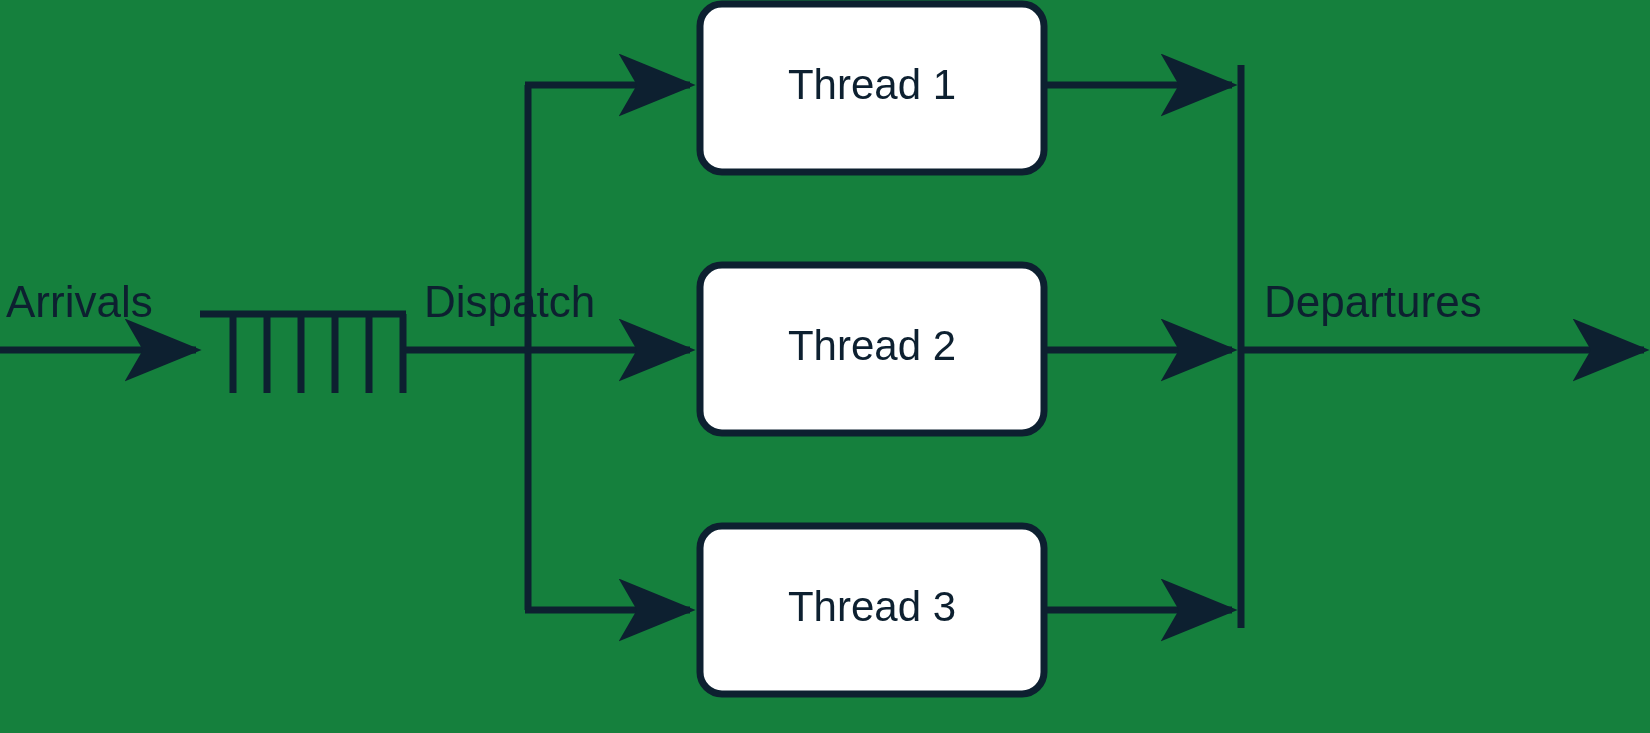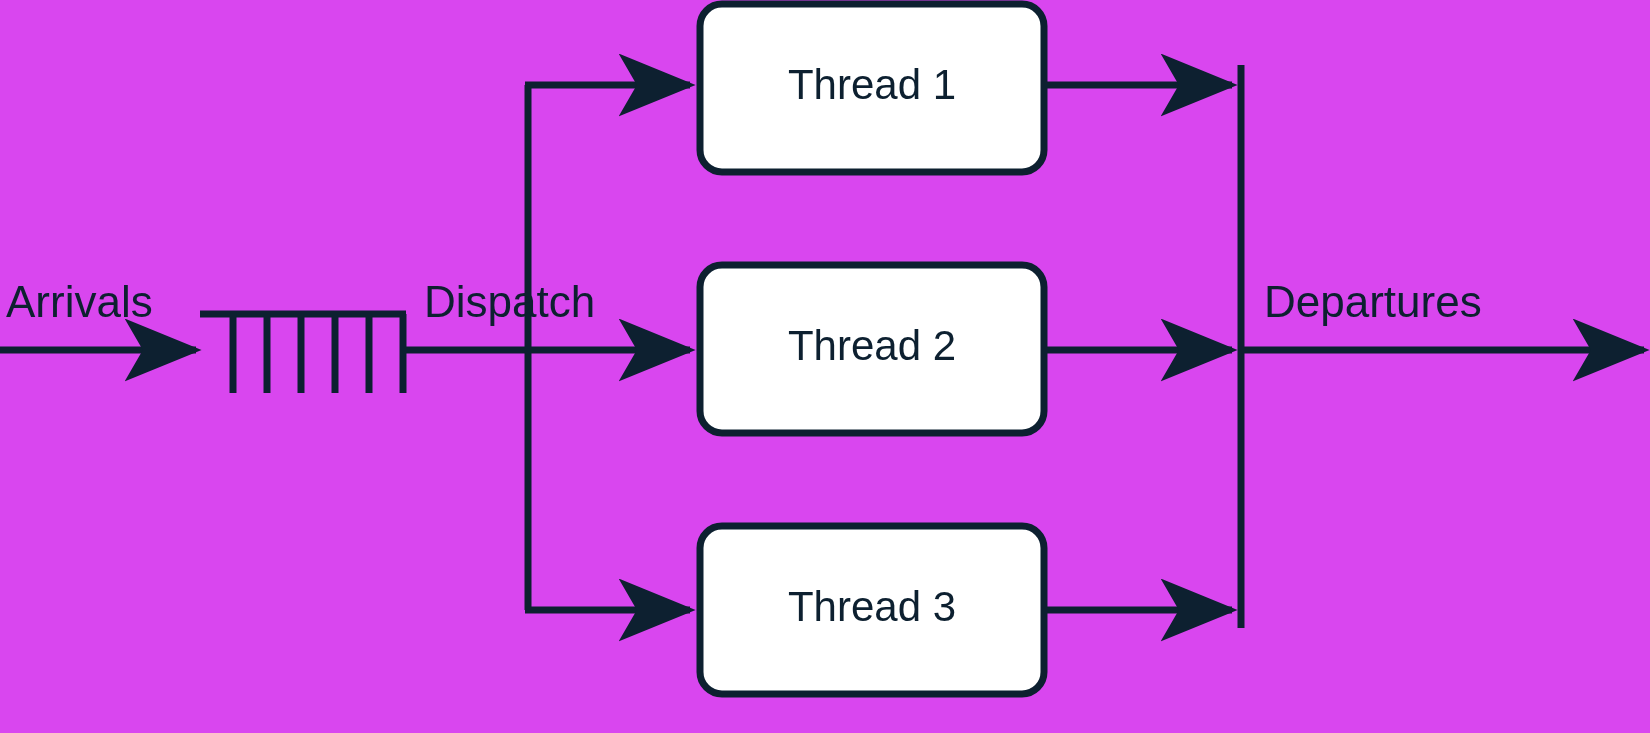--- a/index.html
+++ b/index.html
@@ -4,21 +4,21 @@
 <style>
   html, body {
     margin: 0;
     padding: 0;
     background: #ffffff;
   }
   #canvas-root {
     position: relative;
     width: 1650px;
     height: 733px;
-    background: #d946ef;
+    background: #15803d;
     font-family: "Liberation Sans", sans-serif;
     overflow: hidden;
   }
   #diagram-svg {
     position: absolute;
     top: 0;
     left: 0;
     width: 1650px;
     height: 733px;
     display: block;

